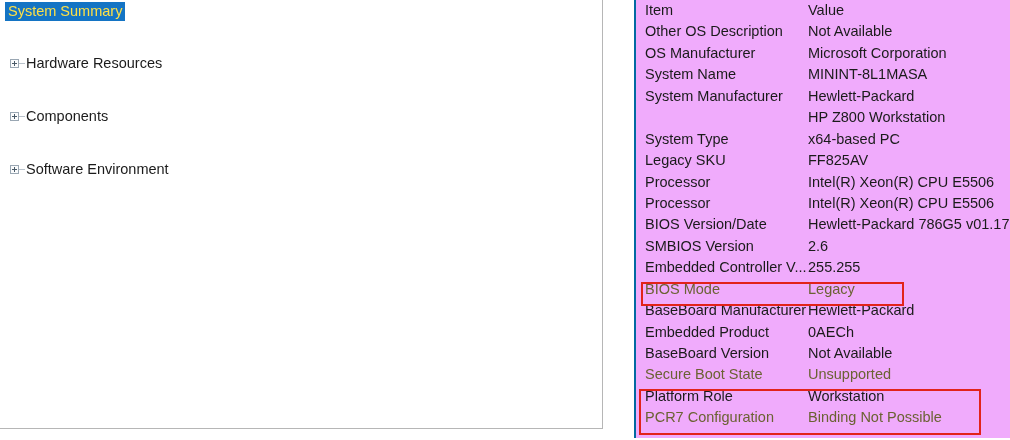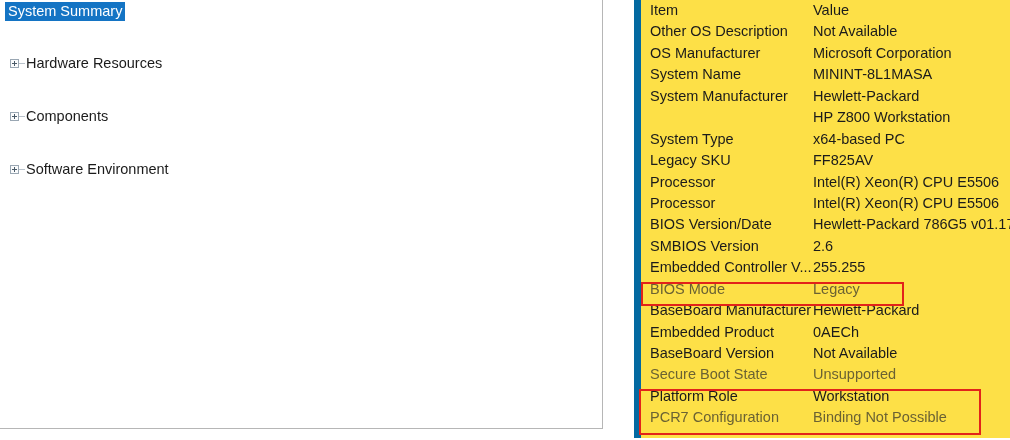--- a/index.html
+++ b/index.html
@@ -40,21 +40,21 @@
   .tree-row.root {
     padding-left: 5px;
   }
   .tree-row.child {
     padding-left: 26px;
     margin-top: 32px;
   }
   .tree-sel {
     display: inline-block;
     background: #1474c4;
-    color: #ffffff;
+    color: #fde047;
     padding: 0 3px;
     line-height: 19px;
     height: 19px;
     vertical-align: middle;
   }
   .expander {
     position: absolute;
     left: 10px;
     top: 6px;
     width: 9px;
@@ -100,22 +100,22 @@
     background: #ffffff;
   }
 
   
   #detail-panel {
     position: absolute;
     left: 634px;
     top: 0px;
     width: 376px;
     height: 438px;
-    background: #fde047;
-    border-left: 7px solid #0369a1;
+    background: #f0abfc;
+    border-left: 2px solid #0369a1;
     box-sizing: border-box;
     overflow: hidden;
   }
   #detail-list {
     position: absolute;
     left: 0px;
     top: 0px;
     width: 376px;
   }
   .detail-row {

